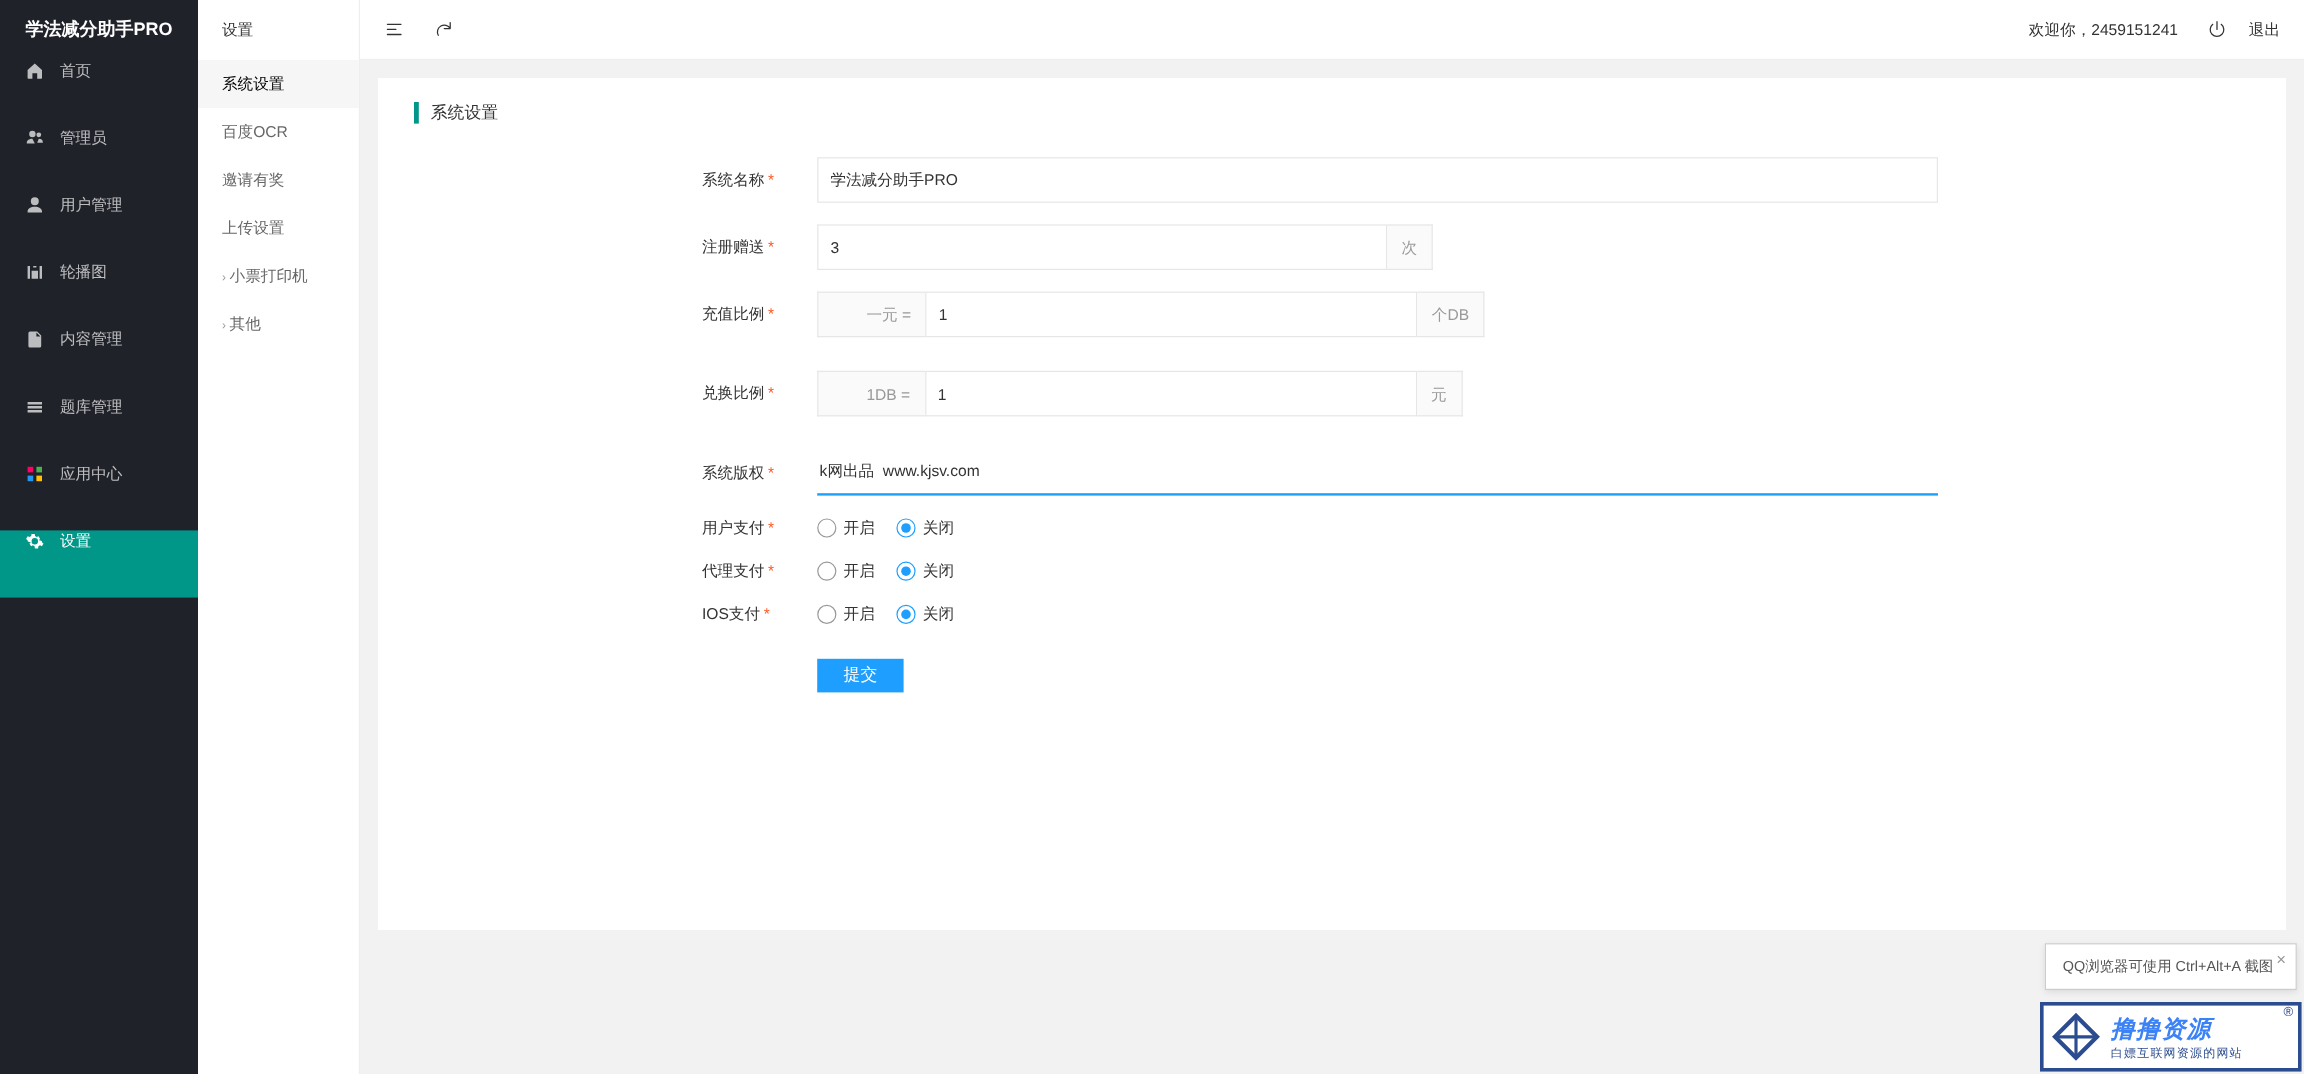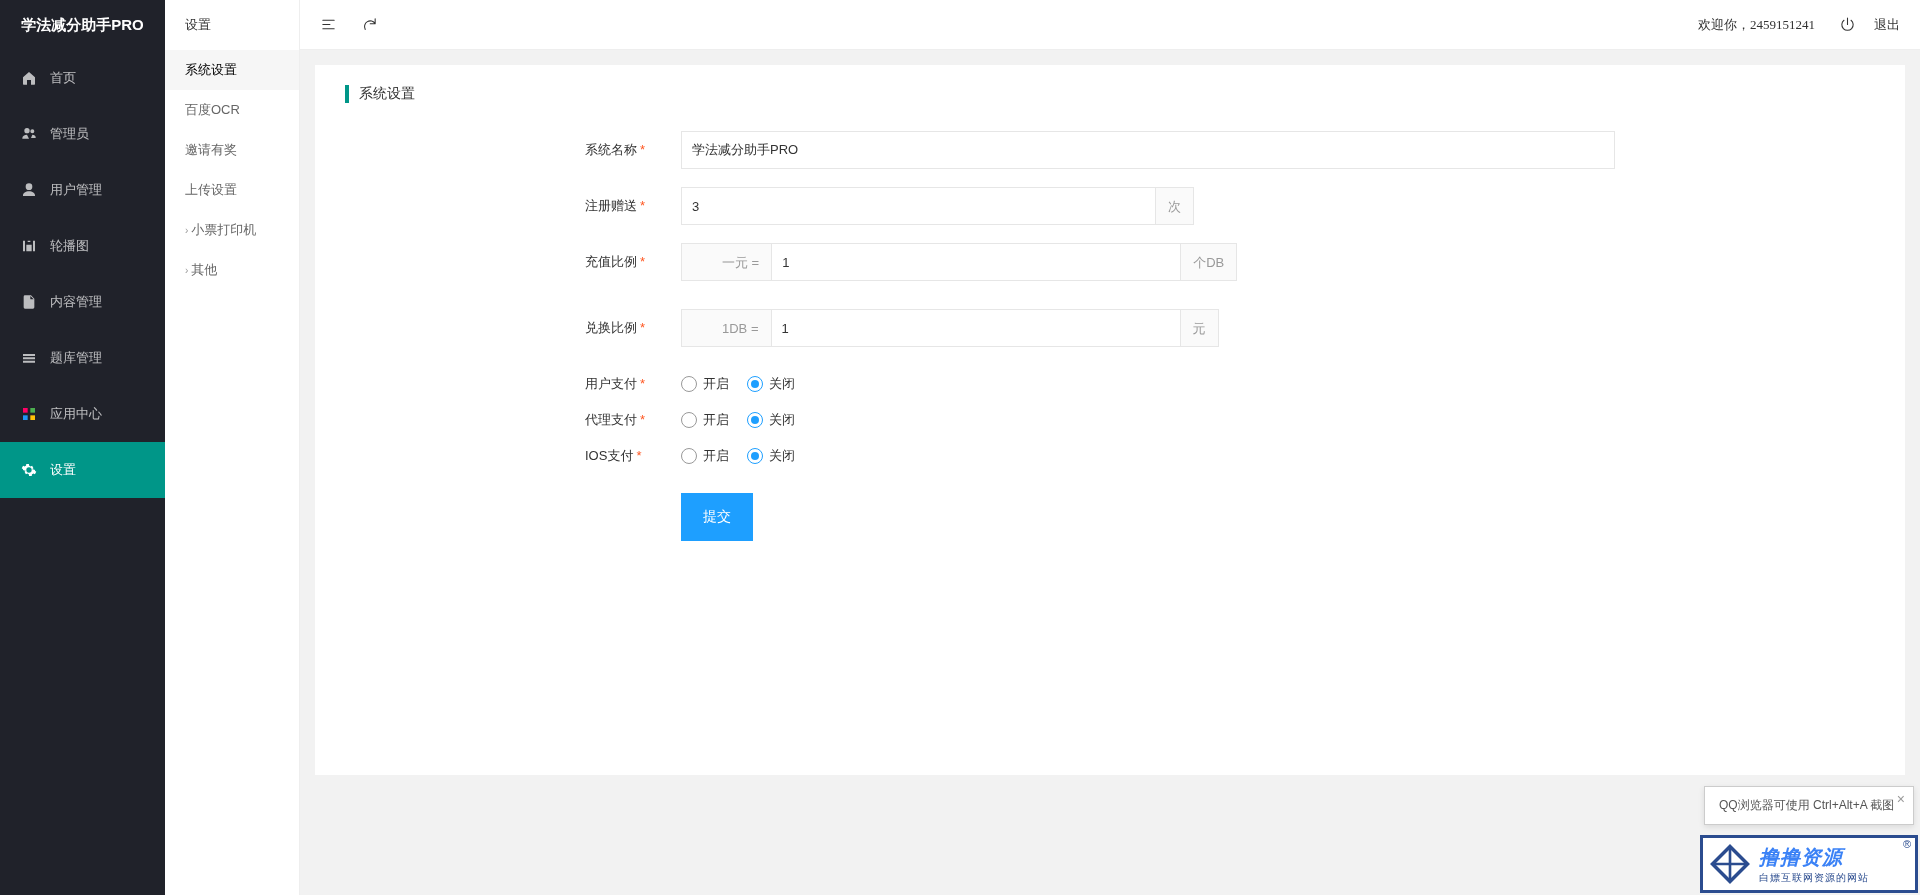--- a/index.html
+++ b/index.html
@@ -3,40 +3,40 @@
 <meta charset="utf-8">
 <style>
 * { margin: 0; padding: 0; box-sizing: border-box; }
 body { font-family: "Microsoft YaHei", Arial, sans-serif; font-size: 13px; color: #333; background: #f2f2f2; overflow: hidden; }
 .app { display: flex; height: 895px; width: 1920px; }
 
 
 .sidebar { width: 165px; background: #20222a; color: #fff; flex-shrink: 0; }
 .logo { height: 50px; line-height: 50px; text-align: center; font-size: 15px; font-weight: bold; color: #fff; }
 .nav { list-style: none; }
-.nav li { display: flex; align-items: center; height: 56px; padding: 0 20px; color: rgba(255,255,255,0.7); cursor: pointer; font-size: 13px; }
+.nav li { display: flex; height: 56px; padding: 0 20px; color: rgba(255,255,255,0.7); cursor: pointer; font-size: 13px; }
 .nav li.active { background: #009688; color: #fff; }
 .nav li .icon { width: 18px; height: 18px; margin-right: 12px; display: inline-flex; align-items: center; justify-content: center; }
 .nav svg { fill: currentColor; width: 16px; height: 16px; }
 
 
 .subsidebar { width: 135px; background: #fff; flex-shrink: 0; border-right: 1px solid #eee; }
 .sub-title { height: 50px; line-height: 50px; padding: 0 20px; font-size: 13px; color: #333; }
 .sub-nav { list-style: none; }
 .sub-nav li { height: 40px; line-height: 40px; padding: 0 20px; color: #666; cursor: pointer; font-size: 13px; }
 .sub-nav li.active { background: #f6f6f6; color: #000; }
 .sub-nav li .chev { margin-right: 3px; font-size: 10px; color: #999; }
 
 
 .main { flex: 1; display: flex; flex-direction: column; background: #f2f2f2; }
 .topbar { height: 50px; background: #fff; display: flex; align-items: center; justify-content: space-between; padding: 0 20px; border-bottom: 1px solid #eee; }
 .topbar-left { display: flex; align-items: center; gap: 24px; }
 .topbar-left .ico, .topbar-right .ico { cursor: pointer; display: inline-flex; align-items: center; color: #333; }
 .topbar-left svg, .topbar-right svg { width: 17px; height: 17px; fill: none; stroke: #333; stroke-width: 1.5; }
-.topbar-right { display: flex; align-items: center; gap: 24px; font-size: 13px; font-family: Liberation Serif, serif; }
+.topbar-right { display: flex; align-items: center; gap: 24px; font-size: 13px; }
 .topbar-right .logout { display: flex; align-items: center; gap: 18px; cursor: pointer; }
 
 .content { flex: 1; padding: 15px; overflow: auto; }
 .card { background: #fff; padding: 20px 30px; min-height: 710px; }
 .card-title { border-left: 4px solid #009688; padding-left: 10px; font-size: 14px; margin-bottom: 28px; }
 
 .form { margin-left: 240px; max-width: 1030px; }
 .form-row { display: flex; align-items: center; margin-bottom: 18px; }
 .form-label { width: 96px; text-align: left; padding-right: 14px; font-size: 13px; color: #333; }
 .form-label .req { color: #FF5722; margin-left: 3px; }
@@ -47,21 +47,21 @@
 .addon.left { border-right: none; padding-left: 40px; }
 .addon.right { border-left: none; }
 .input.mid { border-radius: 0; }
 
 .radio-group { display: flex; align-items: center; gap: 18px; }
 .radio { display: inline-flex; align-items: center; gap: 6px; cursor: pointer; font-size: 13px; }
 .radio .dot { width: 16px; height: 16px; border: 1.5px solid #999; border-radius: 50%; display: inline-flex; align-items: center; justify-content: center; }
 .radio.checked .dot { border-color: #1E9FFF; }
 .radio.checked .dot::after { content: ''; width: 8px; height: 8px; background: #1E9FFF; border-radius: 50%; }
 
-.btn-submit { height: 48px; padding: 0 22px; background: #1E9FFF; color: #fff; border: none; font-size: 14px; cursor: pointer; }
+.btn-submit { height: 28px; padding: 0 22px; background: #1E9FFF; color: #fff; border: none; font-size: 14px; cursor: pointer; }
 
 .form-row.gap { margin-bottom: 28px; }
 
 
 .toast { position: fixed; bottom: 70px; right: 6px; background: #fff; border: 1px solid #ccc; padding: 10px 14px; font-size: 12px; color: #555; width: 210px; box-shadow: 0 2px 6px rgba(0,0,0,0.1); }
 .toast .tclose { position: absolute; top: 4px; right: 8px; cursor: pointer; color: #999; font-size: 14px; }
 .watermark { position: fixed; bottom: 2px; right: 2px; width: 218px; height: 58px; border: 3px solid #2b4c8f; background: #fff; display: flex; align-items: center; padding: 0 6px; gap: 8px; }
 .watermark .wm-logo { width: 42px; height: 42px; }
 .watermark .wm-text { display: flex; flex-direction: column; }
 .watermark .wm-big { font-size: 20px; font-weight: bold; color: #3b82f6; font-style: italic; letter-spacing: 1px; }
@@ -215,20 +215,26 @@
 
           <div class="form-row gap">
             <div class="form-label"><span>兑换比例</span><span class="req">*</span></div>
             <div class="form-control">
               <span class="addon left">1DB =</span>
               <input class="input mid" style="flex: 0 0 410px;" value="1">
               <span class="addon right">元</span>
             </div>
           </div>
 
+          <div class="form-row">
+            <div class="form-label"><span>系统版权</span><span class="req">*</span></div>
+            <div class="form-control">
+                <input class="input focused" value="k网出品  www.kjsv.com" style="">
+              </div>
+          </div>
 
           <div class="form-row">
             <div class="form-label"><span>用户支付</span><span class="req">*</span></div>
             <div class="form-control radio-group">
               <span class="radio">
                   <span class="dot"></span>
                   <span>开启</span>
                 </span>
               <span class="radio checked">
                   <span class="dot"></span>

